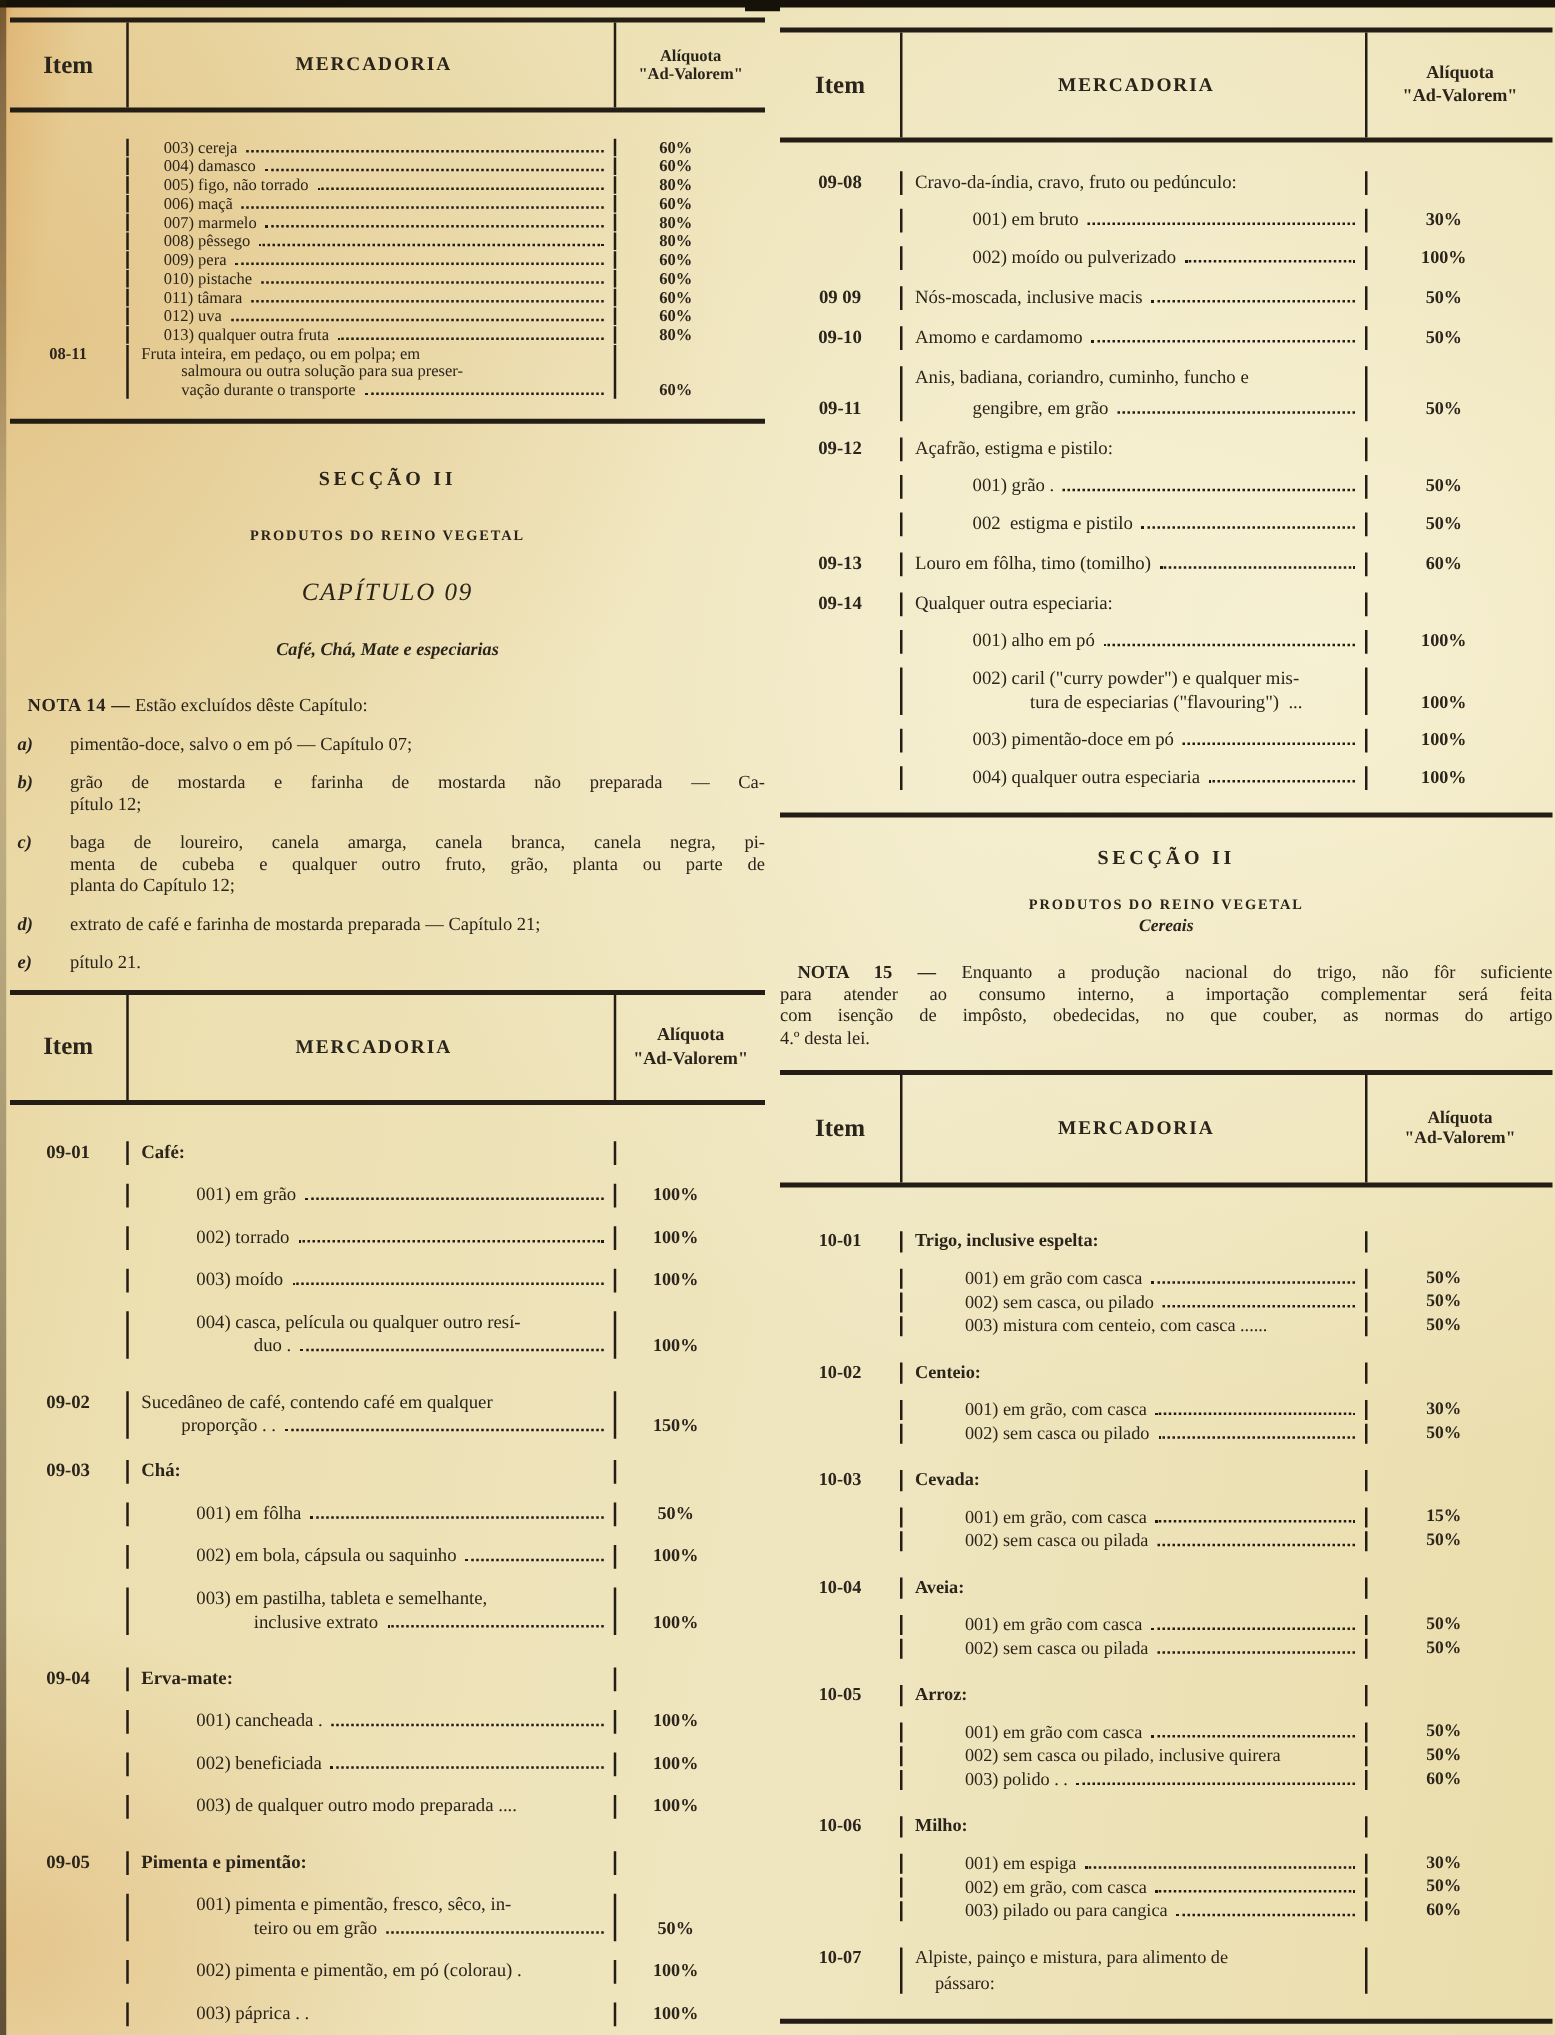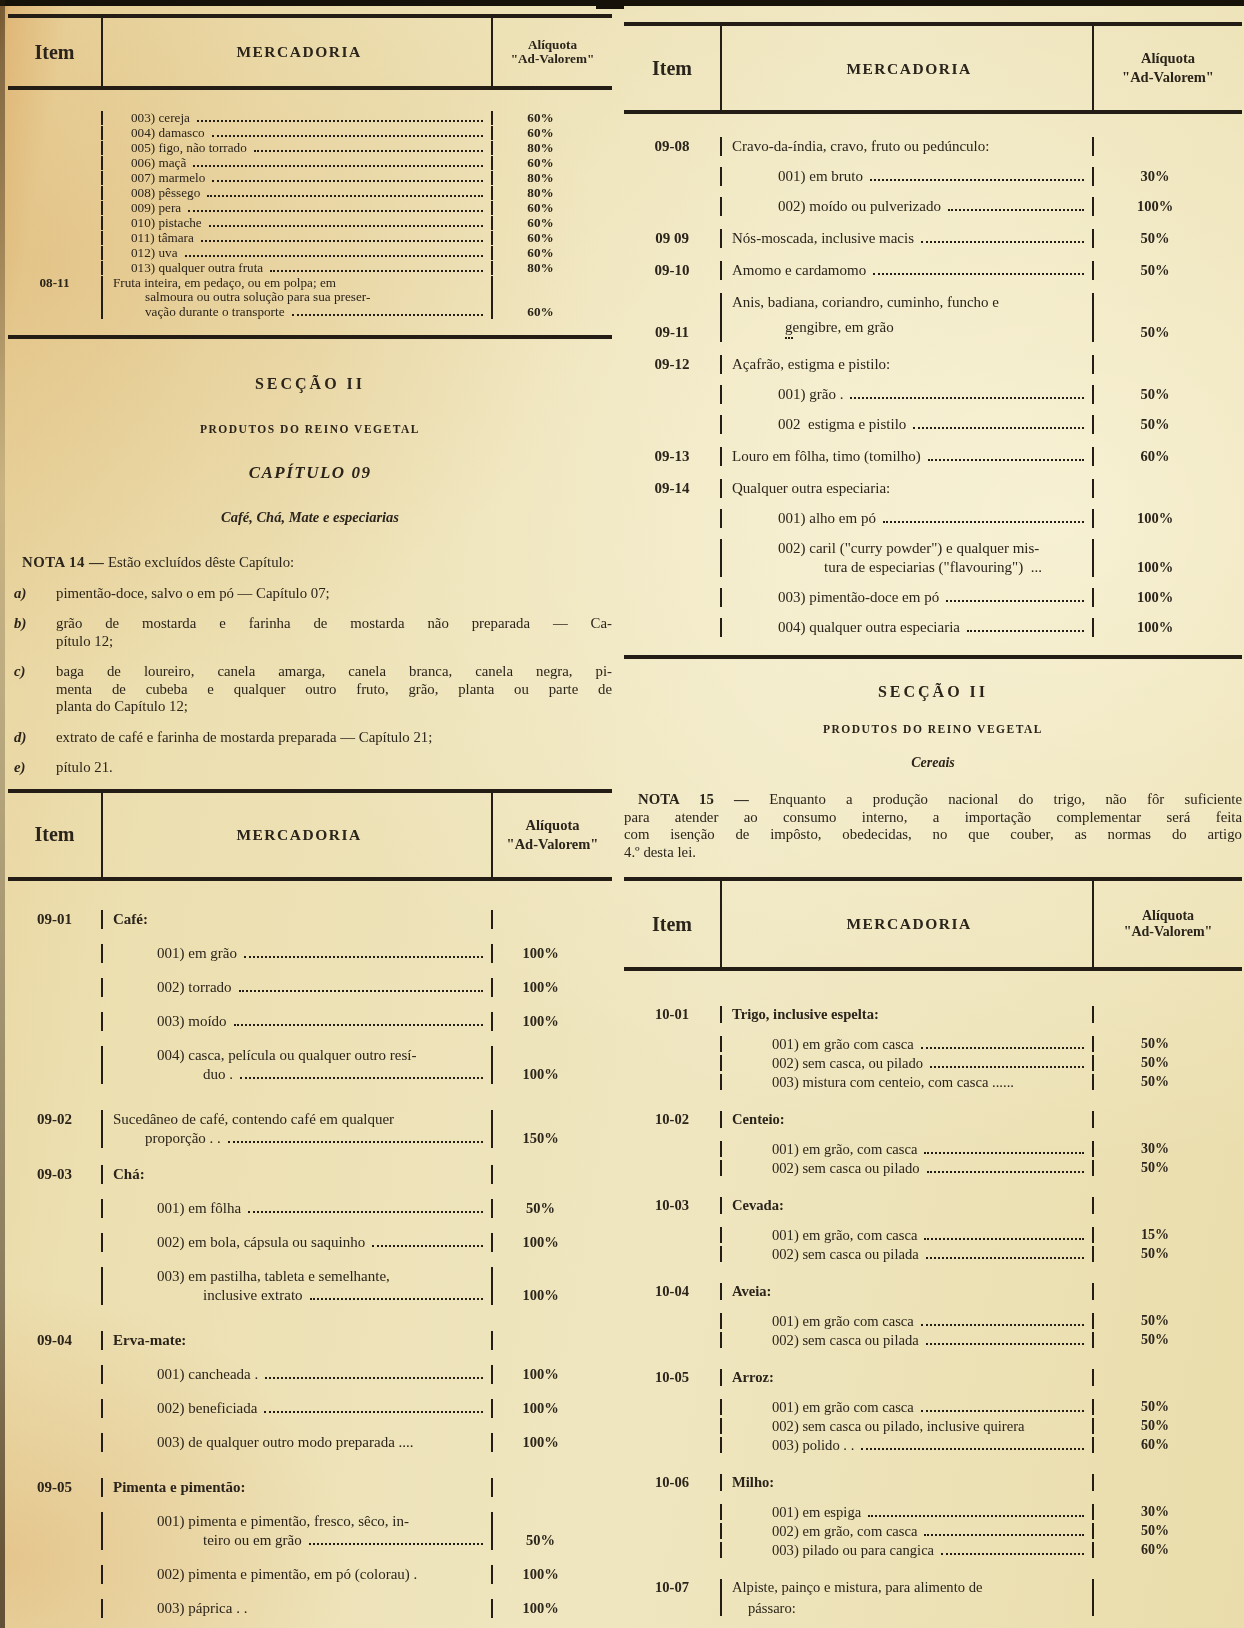--- a/index.html
+++ b/index.html
@@ -70,48 +70,48 @@
   .t2 .c-rate{font-size:14.5px;}
 
   
   .t3{font-size:15px;line-height:19px;margin-top:14px;}
   .t3 .thead{height:84px;}
   .t3 .tbody{padding-top:10px;padding-bottom:18px;}
   .t3 .trow{padding-top:11px;align-items:flex-end;}
   .t3 .trow.main{padding-top:13px;}
   .t3 .sub .line{padding-left:46px;}
   .t3 .sub .cont{padding-left:92px;}
-  .t3 .main .cont{padding-left:46px;padding-top:6px;flex-direction:column;}
+  .t3 .main .cont{padding-left:46px;padding-top:6px;}
   .t3 .c-rate{font-size:14.5px;}
 
   
   .t4{font-size:14.6px;line-height:16.5px;margin-top:16px;}
   .t4 .thead{height:86px;}
   .t4 .tbody{padding-top:14px;padding-bottom:20px;}
   .t4 .trow.main{padding-top:21px;}
   .t4 .trow.sub.after-main{padding-top:13px;}
   .t4 .trow.sub.after-sub{padding-top:2.5px;}
   .t4 .sub .line{padding-left:40px;}
   .t4 .main .cont{padding-left:16px;padding-top:4px;}
   .t4 .c-rate{font-size:14px;}
 
   
   .section{text-align:center;}
   .sec-title{font-size:16px;font-weight:700;letter-spacing:3px;}
   .kingdom{font-size:11.5px;font-weight:700;letter-spacing:1.5px;}
-  .chapter{font-size:17px;font-weight:700;font-style:italic;letter-spacing:1.5px;}
+  .chapter{font-size:20px;font-weight:400;font-style:italic;letter-spacing:1.5px;}
   .chapter-sub{font-size:14.5px;font-style:italic;font-weight:700;}
   .sec-l .sec-title{margin-top:36px;}
   .sec-l .kingdom{margin-top:30px;}
   .sec-l .chapter{margin-top:28px;}
   .sec-l .chapter-sub{margin-top:26px;}
   .sec-r .sec-title{margin-top:24px;}
   .sec-r .kingdom{margin-top:22px;}
   .sec-r .chapter{margin-top:16px;}
-  .sec-r .chapter-sub{margin-top:20px;font-size:14px;}
+  .sec-r .chapter-sub{margin-top:4px;font-size:14px;}
 
   
   .notes{ text-align:left;font-size:14.8px;line-height:17.5px;margin-top:28px;}
   .nhead{padding-left:14px;margin-bottom:6px;}
   .nhead b{letter-spacing:.5px;}
   .nitem{margin-top:13px;position:relative;padding-left:48px;}
   .nletter{position:absolute;left:6px;top:0;font-weight:700;font-style:italic;}
   .just{text-align:justify;text-align-last:justify;}
   .nota15{font-size:14.8px;line-height:17.5px;margin-top:20px;text-align:left;}
   .nota15 .l1{padding-left:14px;}

